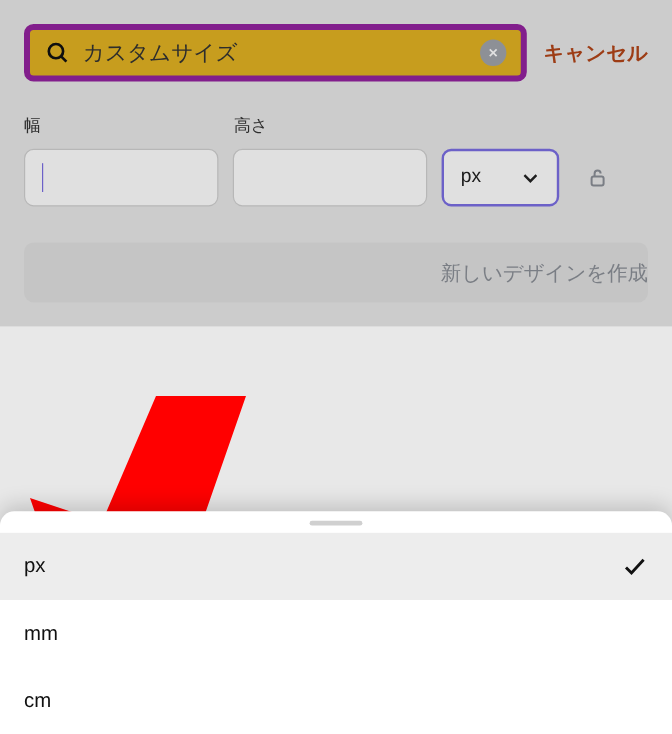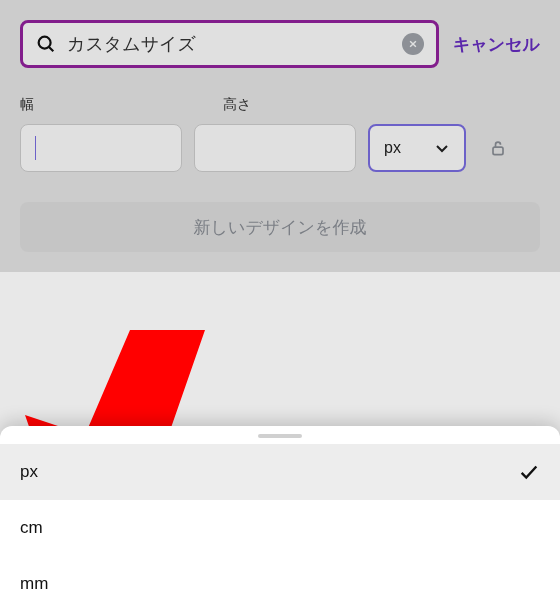--- a/index.html
+++ b/index.html
@@ -20,22 +20,22 @@
     }
     .search-row {
       display: flex;
       align-items: center;
       gap: 14px;
     }
     .search-box {
       flex: 1;
       display: flex;
       align-items: center;
-      background: #ffffff;
-      border: 3px solid #a21caf;
+      background: #eab308;
+      border: 5px solid #a21caf;
       border-radius: 8px;
       height: 48px;
       padding: 0 12px;
       gap: 10px;
     }
     .search-box .mag {
       width: 22px; height: 22px; color: #111;
     }
     .search-box input {
       flex: 1;
@@ -48,31 +48,31 @@
     .clear-btn {
       width: 22px; height: 22px;
       border-radius: 50%;
       background: #9fa4ac;
       display: flex; align-items: center; justify-content: center;
       color: #fff;
     }
     .cancel-link {
       font-size: 17px;
       font-weight: 600;
-      color: #6d28d9;
+      color: #c2410c;
       white-space: nowrap;
     }
     .labels-row {
       display: flex;
       margin-top: 28px;
       font-size: 14px;
       color: #333;
     }
     .labels-row .col1 { flex: 0 0 175px; }
-    .labels-row .col2 { flex: 0 0 175px; margin-left: 28px; }
+    .labels-row .col2 { flex: 0 0 175px; }
     .labels-row .col3 { flex: 0 0 100px; }
     .inputs-row {
       display: flex;
       align-items: center;
       margin-top: 10px;
       gap: 12px;
     }
     .num-input {
       width: 162px;
       height: 48px;
@@ -114,20 +114,21 @@
     .create-btn {
       margin-top: 30px;
       width: 100%;
       height: 50px;
       background: #e0e0e0;
       border: none;
       border-radius: 8px;
       font-size: 17px;
       font-weight: 500;
       color: #8a8f98;
+      text-align: right;
     }
     
     .sheet {
       position: absolute;
       left: 0; right: 0; bottom: 0;
       background: #fff;
       border-top-left-radius: 12px;
       border-top-right-radius: 12px;
       box-shadow: 0 -4px 18px rgba(0,0,0,0.18);
       padding-top: 8px;
@@ -212,18 +213,18 @@
 
 <div class="sheet">
   <div class="sheet-handle"></div>
   <div class="unit-option selected">
     <span>px</span>
     <svg class="check" viewBox="0 0 24 24" fill="none" stroke="#111" stroke-width="2.6">
       <polyline points="4,13 9,18 20,6"></polyline>
     </svg>
   </div>
   <div class="unit-option">
+    <span>mm</span>
+  </div>
+  <div class="unit-option">
     <span>cm</span>
   </div>
-  <div class="unit-option">
-    <span>mm</span>
-  </div>
 </div>
 
 </body></html>

